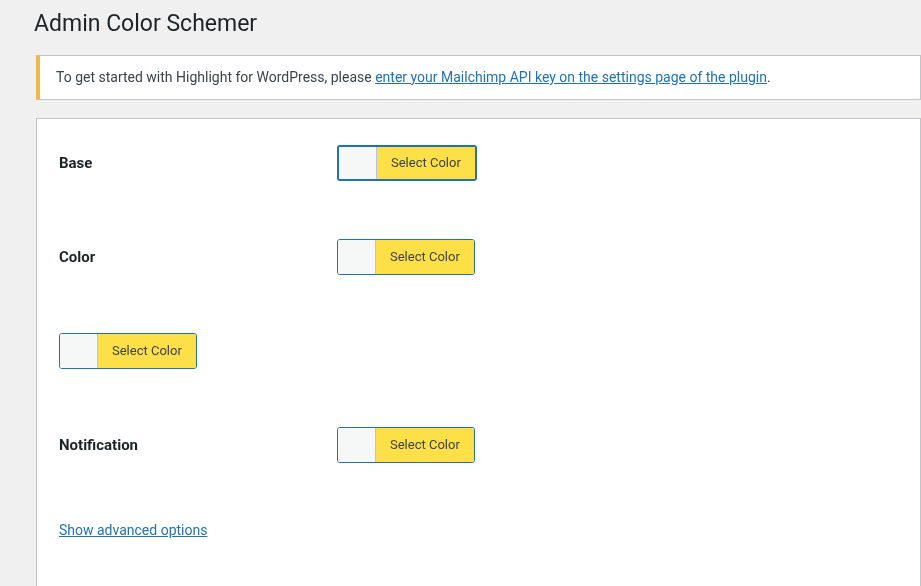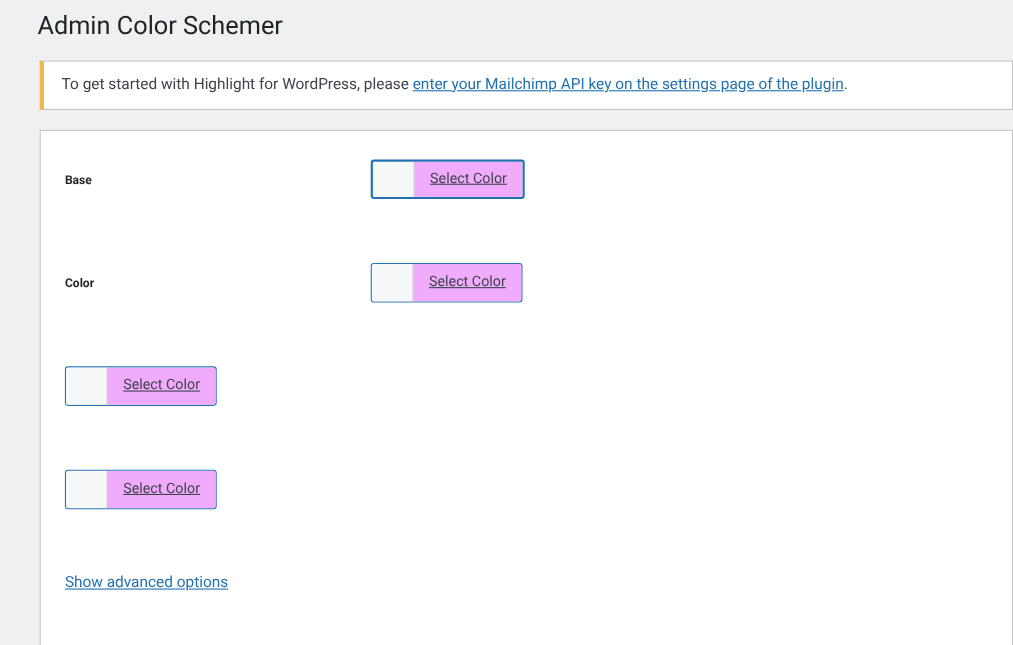--- a/index.html
+++ b/index.html
@@ -46,21 +46,21 @@
     .field-row {
       display: flex;
       align-items: center;
       margin-bottom: 58px;
     }
     .field-row:last-of-type {
       margin-bottom: 40px;
     }
     .field-label {
       width: 278px;
-      font-size: 11px;
+      font-size: 15px;
       font-weight: 700;
       color: #1d2327;
     }
     .color-picker {
       display: flex;
       align-items: stretch;
       border: 1px solid #2271b1;
       border-radius: 3px;
       overflow: hidden;
       height: 36px;
@@ -73,23 +73,22 @@
       width: 38px;
       background: #f6f7f7;
       border-right: 1px solid #c3c4c7;
     }
     .color-text {
       display: flex;
       align-items: center;
       padding: 0 14px;
       font-size: 13px;
       color: #3c434a;
-      background: #f0abfc;
+      background: #fde047;
       white-space: nowrap;
-      text-decoration: underline;
     }
     .advanced-link {
       display: inline-block;
       color: #2271b1;
       text-decoration: underline;
       font-size: 14px;
       margin-bottom: 60px;
       cursor: pointer;
     }
     .button-row {
@@ -143,20 +142,21 @@
     </div>
 
     <div class="field-row">
       <div class="color-picker">
         <div class="color-swatch"></div>
         <div class="color-text">Select Color</div>
       </div>
     </div>
 
     <div class="field-row">
+      <div class="field-label">Notification</div>
       <div class="color-picker">
         <div class="color-swatch"></div>
         <div class="color-text">Select Color</div>
       </div>
     </div>
 
     <a class="advanced-link">Show advanced options</a>
 
     <div class="button-row">
       <button class="btn btn-primary">Save and Use</button>

